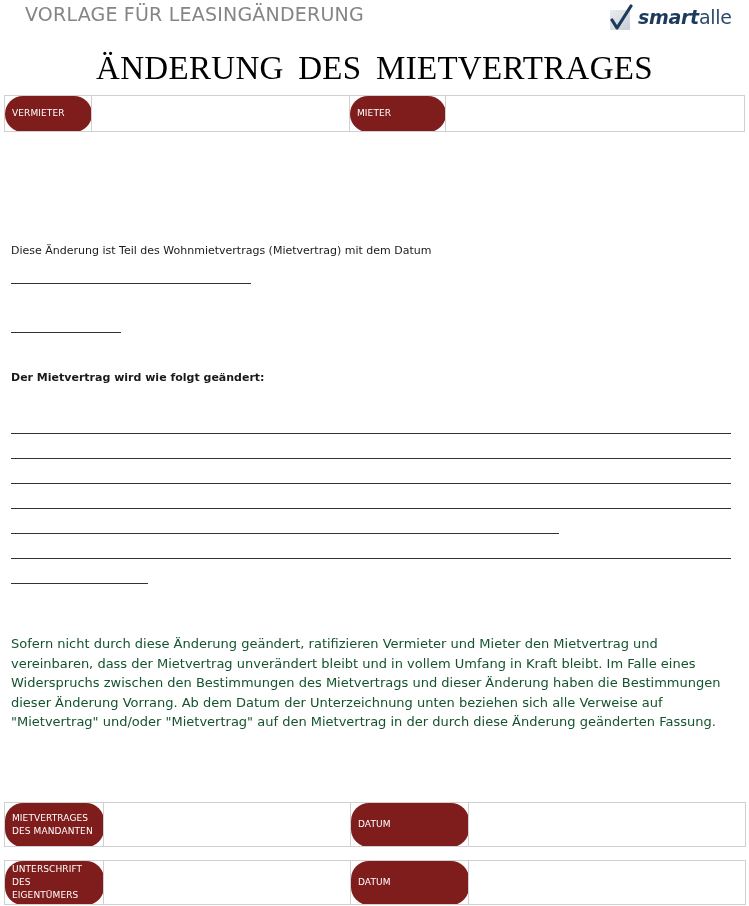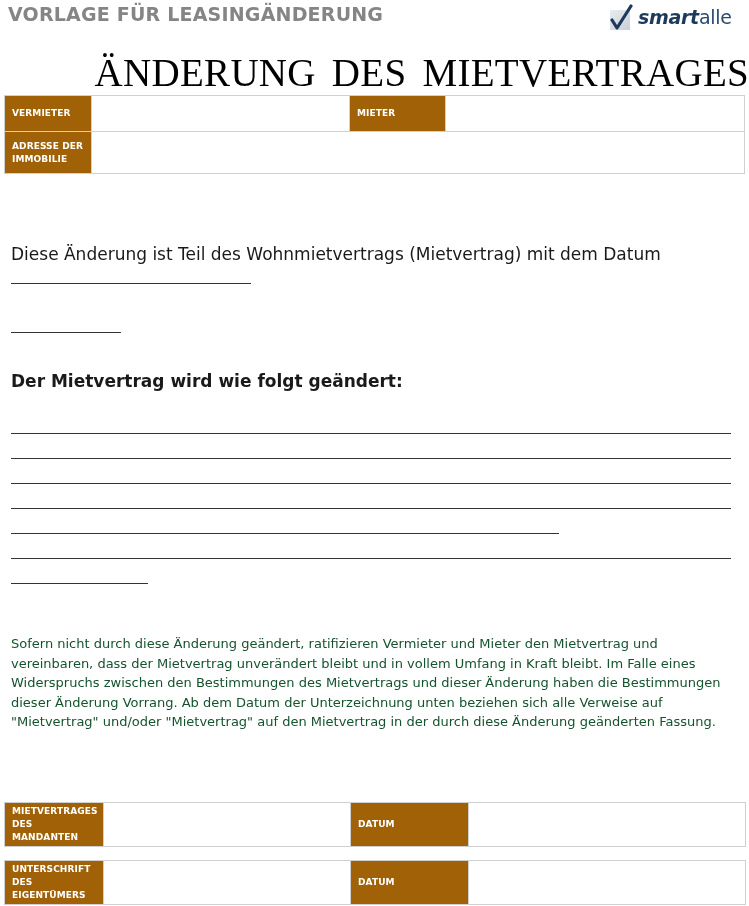--- a/index.html
+++ b/index.html
@@ -1,44 +1,44 @@
 <!DOCTYPE html>
 <html><head>
   <meta charset="utf-8">
   <style>
     * { box-sizing: border-box; margin: 0; padding: 0; }
     html, body { width: 749px; height: 906px; background: #ffffff; overflow: hidden; }
     body { position: relative; font-family: "DejaVu Sans", sans-serif; color: #1a1a1a; }
 
-    .doc-label { position: absolute; left: 8px; top: 3px; font-family: "DejaVu Sans", sans-serif;
-      font-weight: bold; font-size: 19px; color: #858585; letter-spacing: 0.2px; }
+    .doc-label { position: absolute; left: 25px; top: 3px; font-family: "DejaVu Sans", sans-serif;
+      font-weight: normal; font-size: 19px; color: #858585; letter-spacing: 0.2px; }
 
     .logo { position: absolute; left: 608px; top: 2px; height: 30px; display: flex; align-items: center; }
     .logo-mark { width: 26px; height: 26px; position: relative; }
     .logo-mark .sq { position: absolute; left: 2px; top: 6px; width: 20px; height: 20px;
       background: linear-gradient(135deg, #e9edf1, #c7ced6); }
     .logo-mark svg { position: absolute; left: 0; top: 0; }
     .logo-text { font-family: "DejaVu Sans", sans-serif; font-size: 19px; color: #1d3a5c; margin-left: 4px; letter-spacing: -0.3px; }
     .logo-text b { font-weight: bold; font-style: italic; }
     .logo-text span.light { font-weight: normal; color: #2a4b6e; }
 
-    .main-title { position: absolute; left: 0; width: 749px; top: 50px; text-align: right;
-      font-family: "Liberation Serif", serif; font-size: 39px; color: #000; letter-spacing: 0.3px; word-spacing: 6px; }
+    .main-title { position: absolute; left: 0; width: 749px; top: 50px; text-align: center;
+      font-family: "Liberation Serif", serif; font-size: 33px; color: #000; letter-spacing: 0.3px; word-spacing: 6px; }
 
     table.form { position: absolute; border-collapse: collapse; table-layout: fixed; }
     table.form td { border: 1px solid #d0d0d0; vertical-align: middle; }
-    td.lbl { background: #a16207; color: #ffffff; font-family: "DejaVu Sans", sans-serif; font-weight: bold;
-      font-size: 9px; line-height: 13px; padding: 0 7px; letter-spacing: 0.1px; }
+    td.lbl { background: #7f1d1d; color: #ffffff; font-family: "DejaVu Sans", sans-serif; font-weight: normal;
+      font-size: 9px; line-height: 13px; padding: 0 7px; letter-spacing: 0.1px; border-radius: 18px; }
     td.val { background: #ffffff; }
 
     .t1 { left: 4px; top: 95px; width: 740px; }
     .t2 { left: 4px; top: 802px; width: 741px; }
     .t3 { left: 4px; top: 860px; width: 741px; }
 
-    .text { position: absolute; left: 11px; font-size: 17px; color: #1a1a1a; }
+    .text { position: absolute; left: 11px; font-size: 11px; color: #1a1a1a; }
     .t-intro { top: 244px; }
     .t-change { top: 371px; font-weight: bold; }
     .para { position: absolute; left: 11px; top: 634px; width: 730px; font-size: 13px; line-height: 19.5px; color: #14532d; }
 
     .rule { position: absolute; left: 11px; height: 1px; border-top: 1.3px solid #333; }
   </style>
 </head>
 <body>
 
 <div class="doc-label">VORLAGE FÜR LEASINGÄNDERUNG</div>
@@ -61,24 +61,20 @@
       <col style="width:258px">
       <col style="width:96px">
       <col style="width:299px">
   </colgroup>
   <tbody>
       <tr style="height:36px">
     <td class="lbl">VERMIETER</td>
     <td class="val"></td>
     <td class="lbl">MIETER</td>
     <td class="val"></td>
-  </tr>
-  <tr style="height:42px">
-    <td class="lbl">ADRESSE DER IMMOBILIE</td>
-    <td class="val" colspan="3"></td>
   </tr>
 </tbody>
   </table>
 
 <div class="text t-intro">Diese Änderung ist Teil des Wohnmietvertrags (Mietvertrag) mit dem Datum</div>
 <div class="rule" style="top:283px; width:240px;"></div>
 <div class="rule" style="top:332px; width:110px;"></div>
 
 <div class="text t-change">Der Mietvertrag wird wie folgt geändert:</div>
 <div class="rule" style="top:433px; width:720px;"></div>

